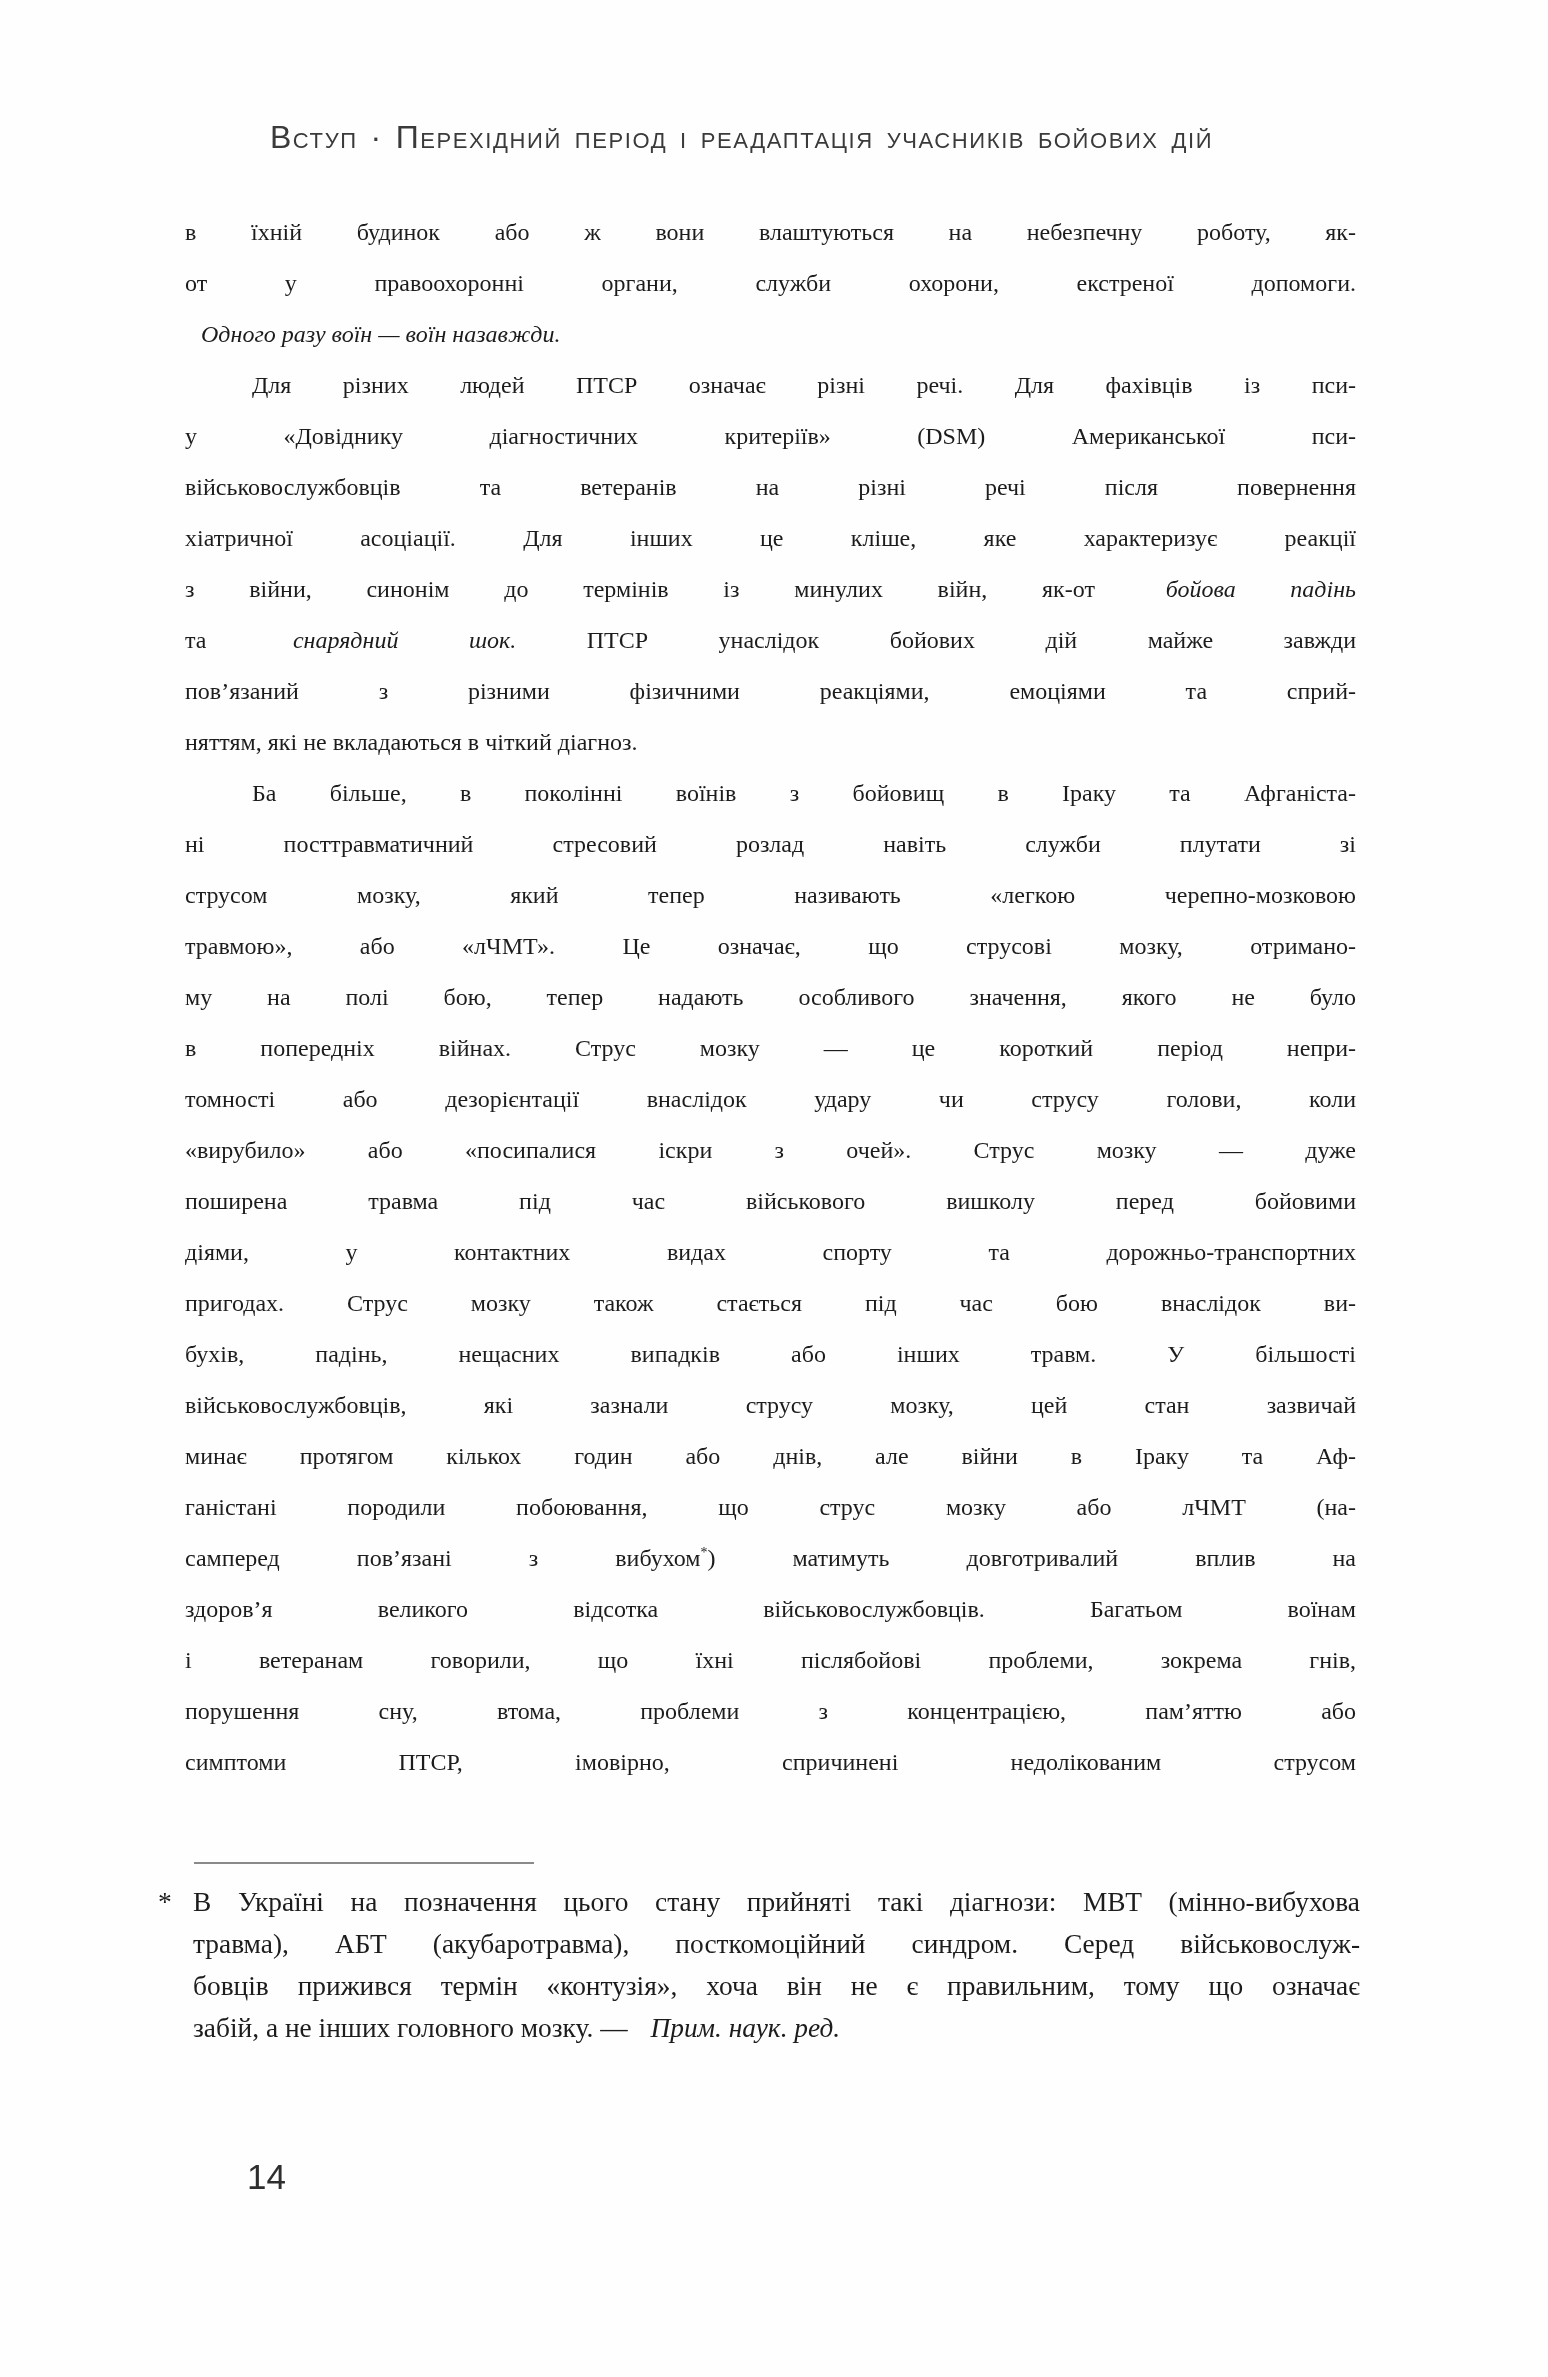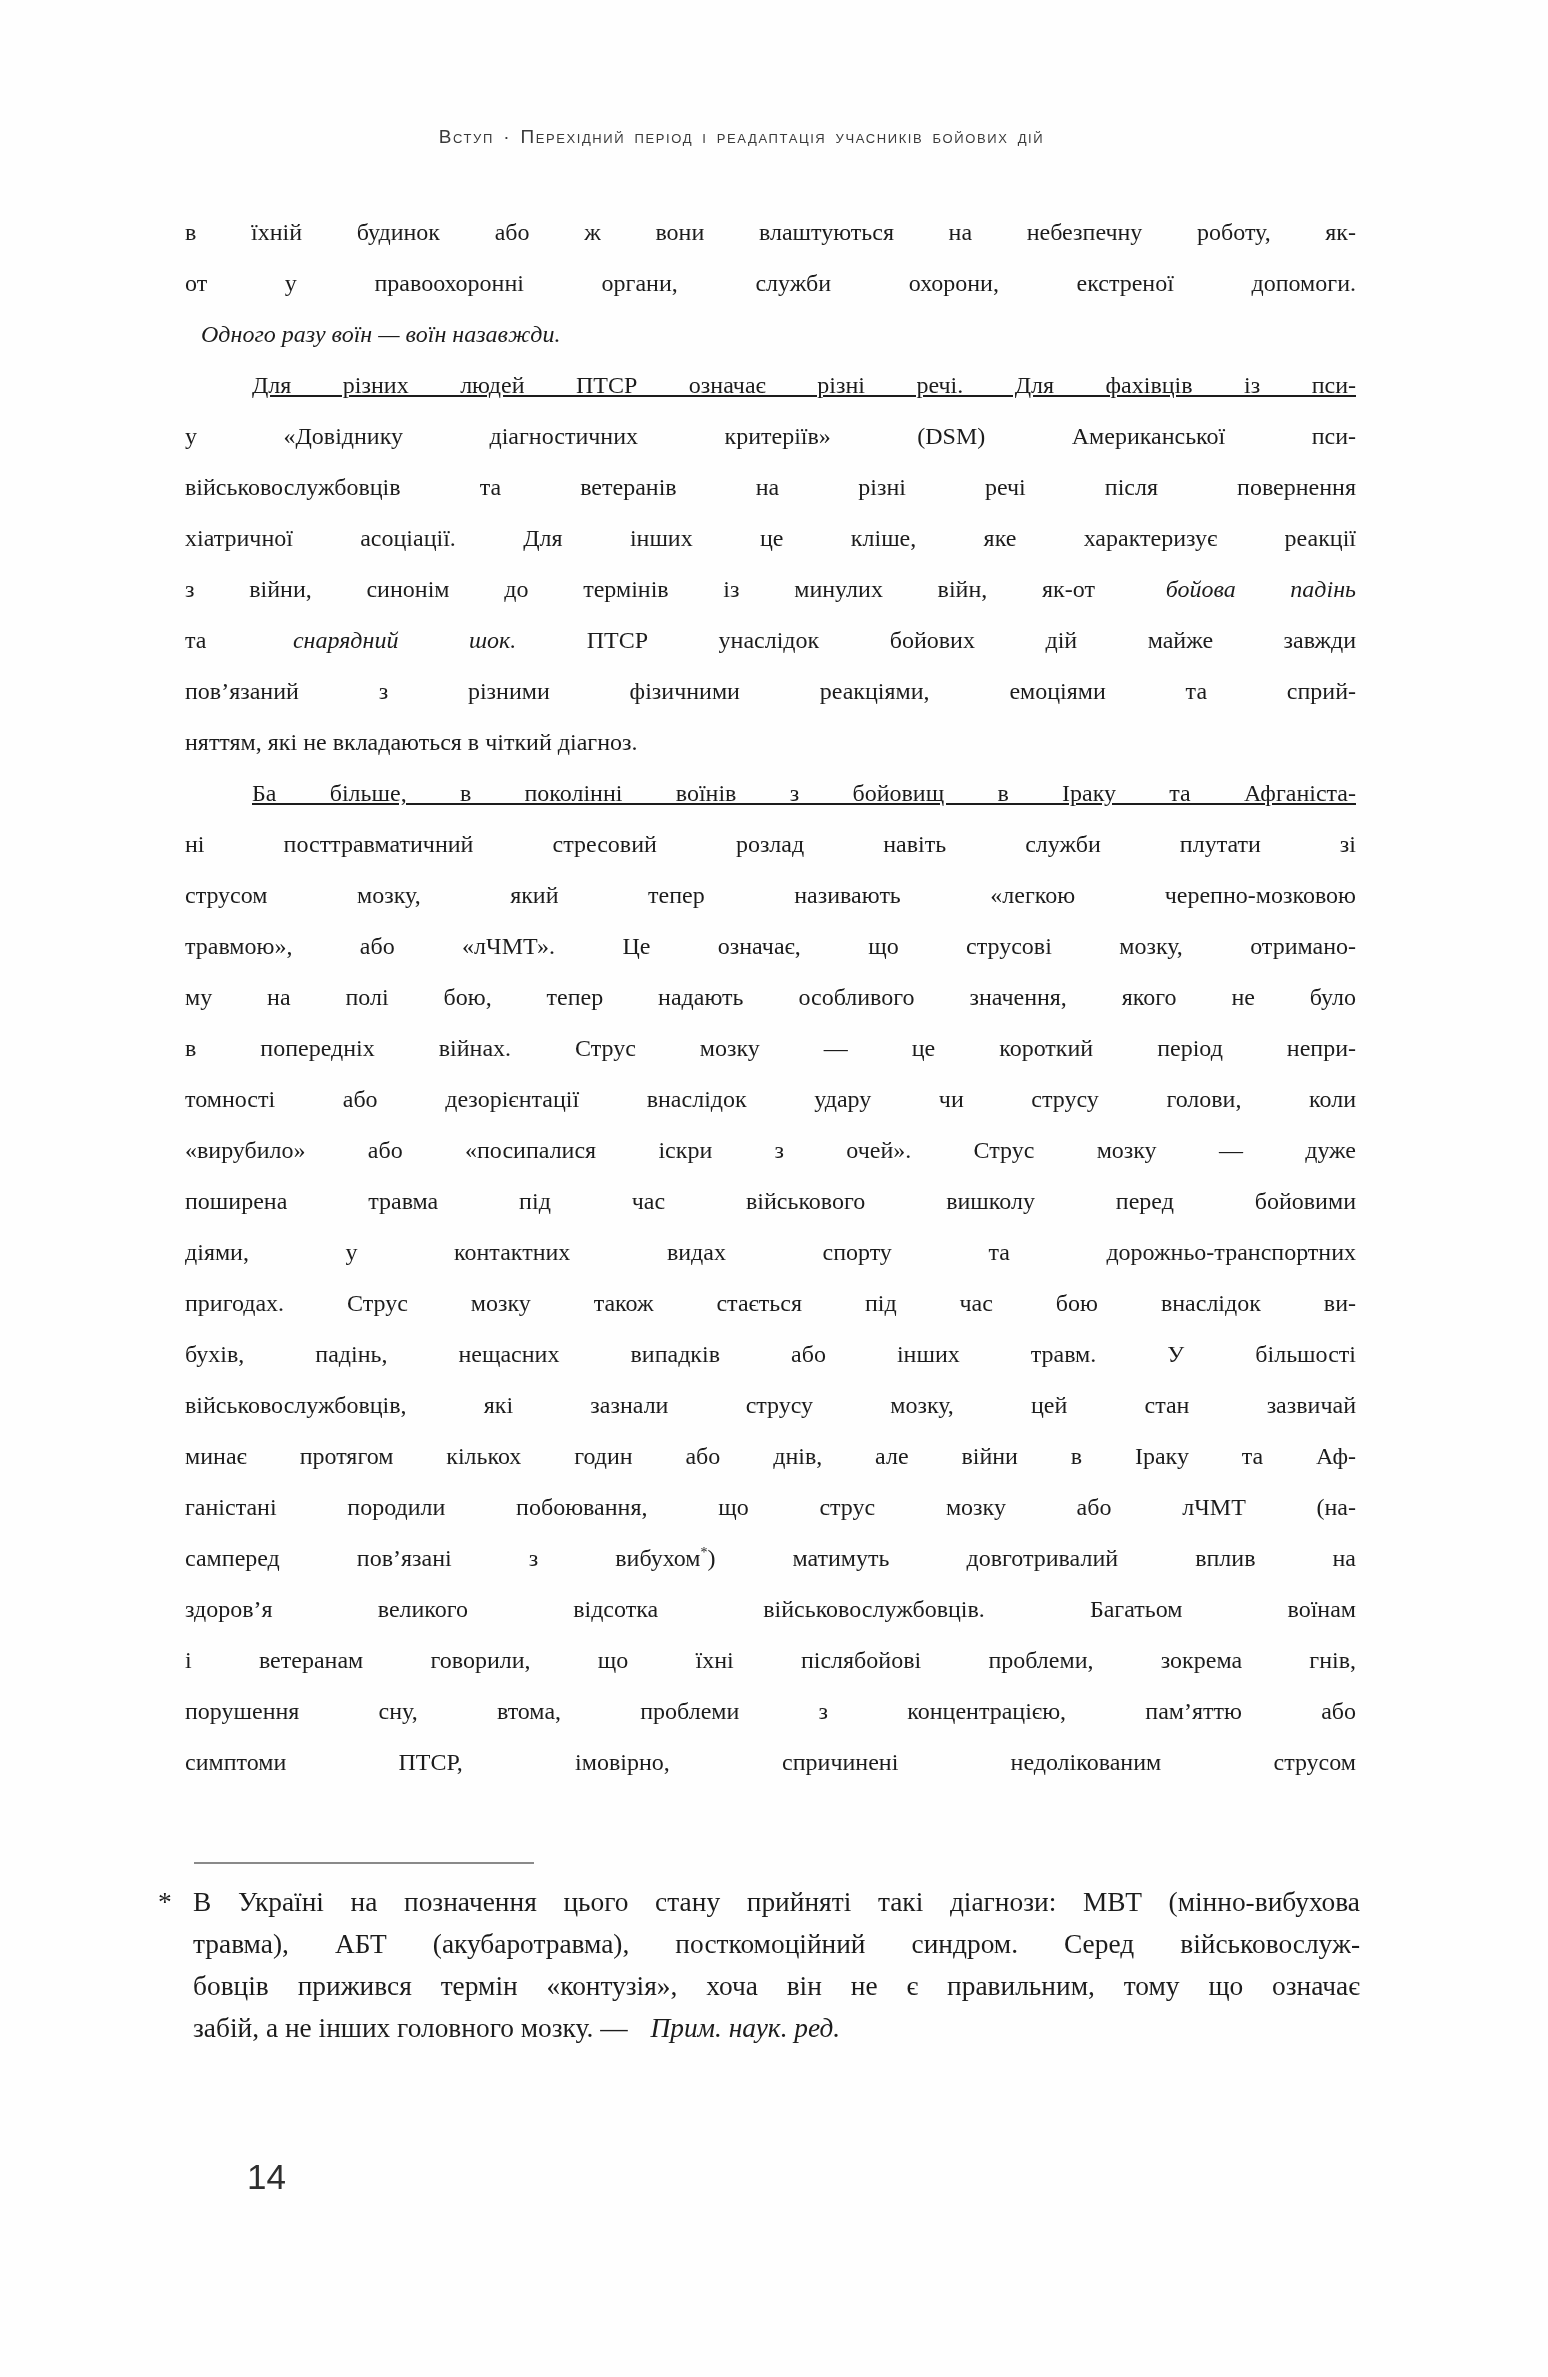--- a/index.html
+++ b/index.html
@@ -12,38 +12,38 @@
     overflow: hidden;
   }
   .running-header {
     position: absolute;
     top: 121px;
     left: 153px;
     width: 1177px;
     text-align: center;
     font-family: "Liberation Sans", sans-serif;
     font-variant: small-caps;
-    font-size: 19px;
+    font-size: 32px;
     line-height: 32px;
     letter-spacing: 1.6px;
     word-spacing: 2.4px;
     color: var(--header, #3a3a3a);
   }
   .body-text {
     position: absolute;
     top: 207px;
     left: 185px;
     width: 1171px;
     font-size: 24px;
     line-height: 51px;
     color: var(--text, #1c1c1c);
   }
   .line { text-justify: inter-word; }
   .line.j { text-align: justify; text-align-last: justify; }
-  .line.ind { text-indent: 67px; text-decoration: underline; }
+  .line.ind { text-indent: 67px; }
   .it { font-style: italic; margin-left: 16px; }
   .sup { font-size: 58%; vertical-align: super; line-height: 0; }
   .footnote-rule {
     position: absolute;
     top: 1862px;
     left: 194px;
     width: 340px;
     height: 2.4px;
     background: var(--rule, #8a8a8a);
   }

